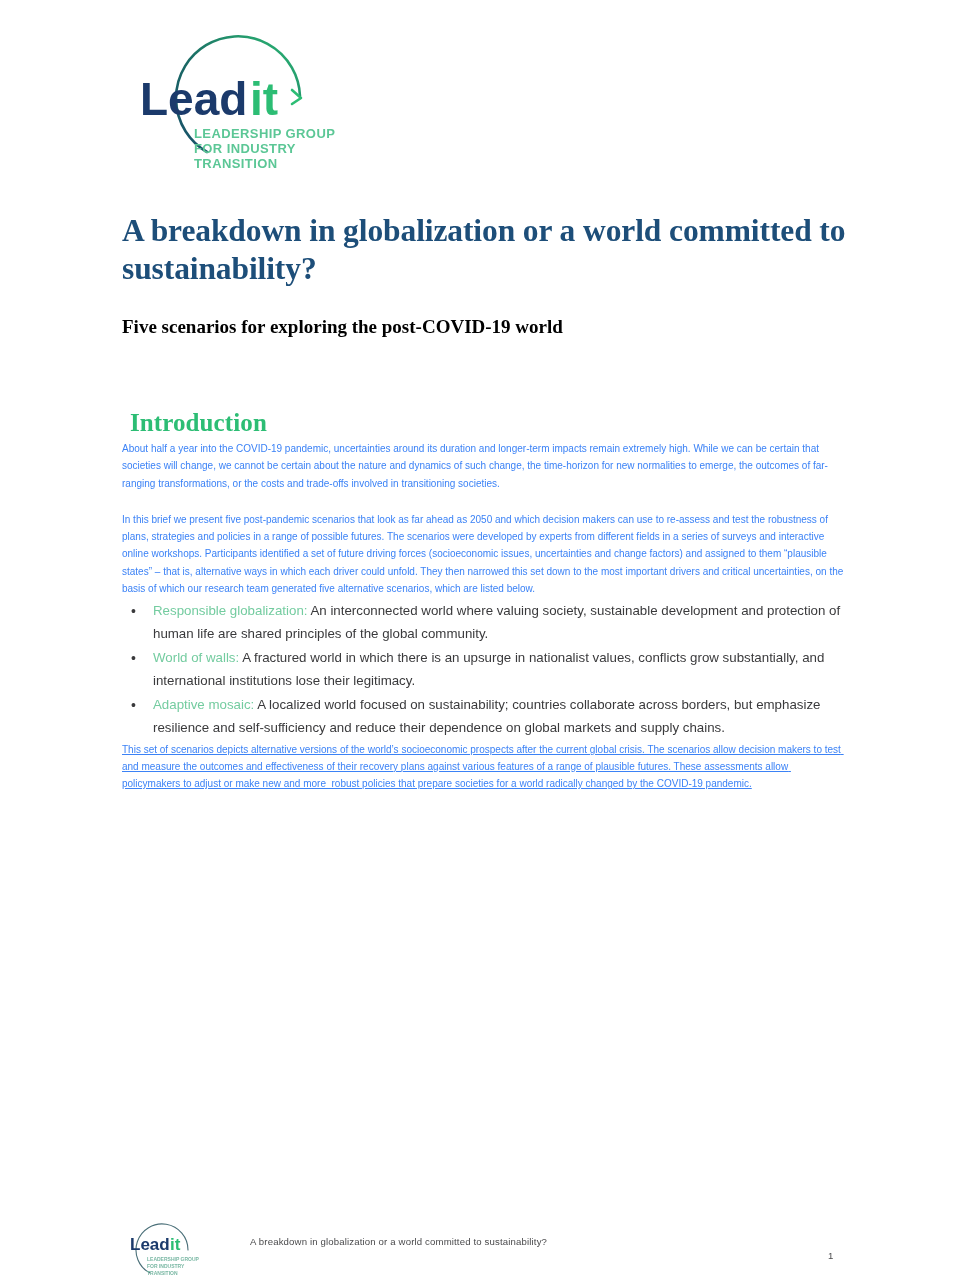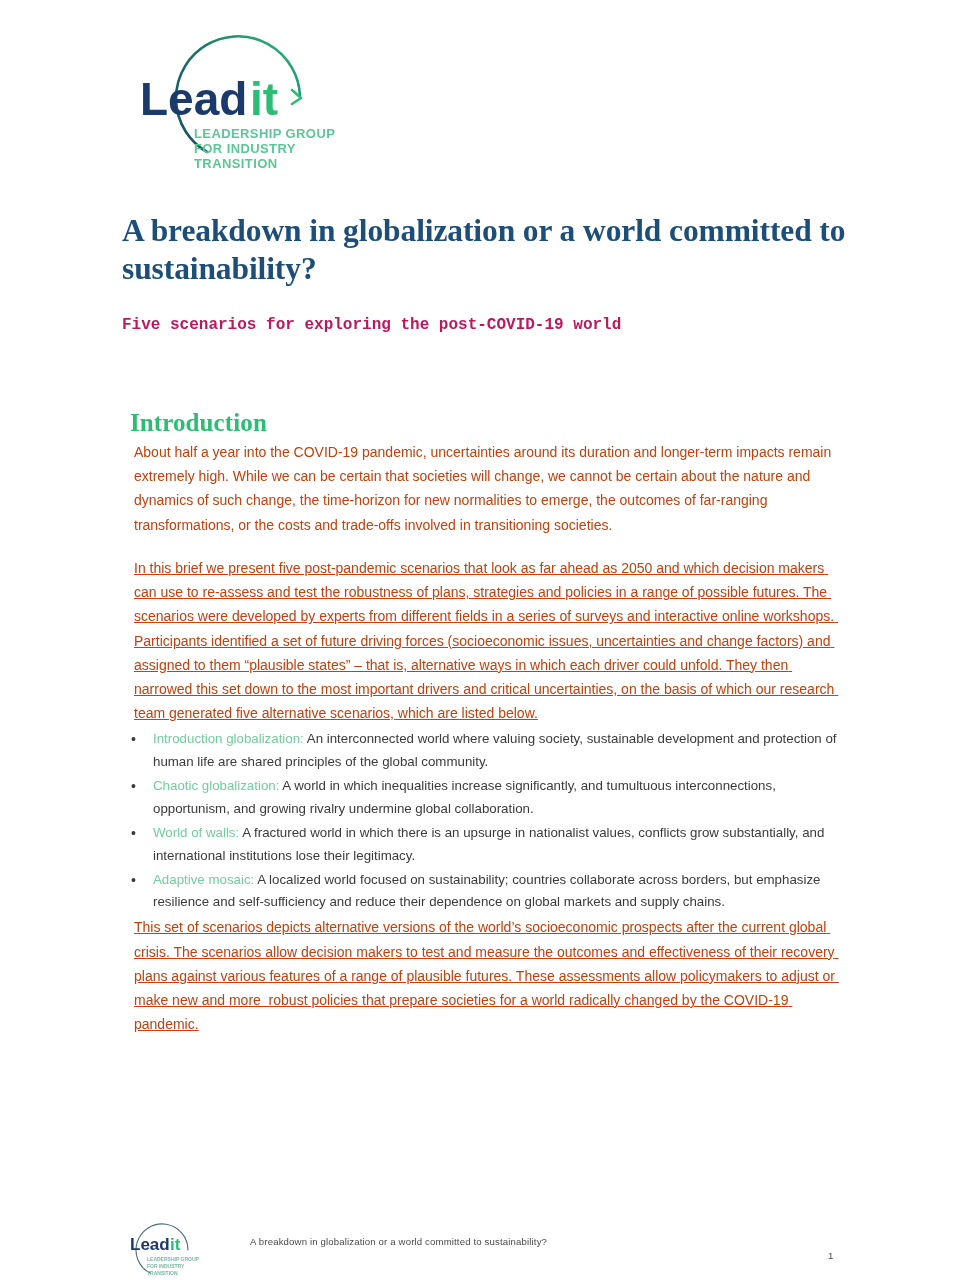--- a/index.html
+++ b/index.html
@@ -44,25 +44,25 @@
   .doc-title {
     font-family: "Liberation Serif", serif;
     font-weight: bold;
     font-size: 31.5px;
     line-height: 1.22;
     color: #1d4e79;
     margin: 0;
     letter-spacing: -0.1px;
   }
   .doc-subtitle {
-    font-family: Liberation Mono, monospace;
+    font-family: Liberation Serif, serif;
     font-weight: bold;
-    font-size: 16px;
+    font-size: 19px;
     line-height: 1.25;
-    color: #be185d;
+    color: #000000;
     margin: 26px 0 0 0;
   }
   .byline {
     font-family: "Liberation Sans", sans-serif;
     font-style: italic;
     font-weight: normal;
     font-size: 12.5px;
     color: #3b3b3d;
     margin: 22px 0 0 0;
     letter-spacing: 0.1px;
@@ -83,28 +83,28 @@
 
   .body-area {
     position: absolute;
     left: 122px;
     top: 440px;
     width: 722px;
   }
 
   p.body-text {
     font-family: "Liberation Sans", sans-serif;
-    font-size: 14px;
+    font-size: 10px;
     line-height: 1.73;
-    color: #c2410c;
-    margin: 0 0 19px 12px;
+    color: #3b82f6;
+    margin: 0 0 19px 0;
     text-align: left;
     white-space: pre-wrap;
   }
-  p.body-text.tight { margin-bottom: 0; text-decoration: underline; }
+  p.body-text.tight { margin-bottom: 0; }
 
   ul.scenario-list {
     list-style: none;
     margin: 3px 0 0 0;
     padding: 0;
   }
   ul.scenario-list li {
     position: relative;
     padding-left: 31px;
     font-family: "Liberation Sans", sans-serif;
@@ -203,24 +203,21 @@
   <h3 class="section-heading">Introduction</h3>
 
   <div class="body-area">
 
     <p class="body-text">About half a year into the COVID-19 pandemic, uncertainties around its duration and longer-term impacts remain extremely high. While we can be certain that societies will change, we cannot be certain about the nature and dynamics of such change, the time-horizon for new normalities to emerge, the outcomes of far-ranging transformations, or the costs and trade-offs involved in transitioning societies.</p>
 
     <p class="body-text tight">In this brief we present five post-pandemic scenarios that look as far ahead as 2050 and which decision makers can use to re-assess and test the robustness of plans, strategies and policies in a range of possible futures. The scenarios were developed by experts from different fields in a series of surveys and interactive online workshops. Participants identified a set of future driving forces (socioeconomic issues, uncertainties and change factors) and assigned to them “plausible states” – that is, alternative ways in which each driver could unfold. They then narrowed this set down to the most important drivers and critical uncertainties, on the basis of which our research team generated five alternative scenarios, which are listed below.</p>
 
     <ul class="scenario-list">
       <li>
-        <span class="scenario-name">Introduction globalization:</span><span class="scenario-desc"> An interconnected world where valuing society, sustainable development and protection of human life are shared principles of the global community.</span>
-      </li>
-      <li>
-        <span class="scenario-name">Chaotic globalization:</span><span class="scenario-desc"> A world in which inequalities increase significantly, and tumultuous interconnections, opportunism, and growing rivalry undermine global collaboration.</span>
+        <span class="scenario-name">Responsible globalization:</span><span class="scenario-desc"> An interconnected world where valuing society, sustainable development and protection of human life are shared principles of the global community.</span>
       </li>
       <li>
         <span class="scenario-name">World of walls:</span><span class="scenario-desc"> A fractured world in which there is an upsurge in nationalist values, conflicts grow substantially, and international institutions lose their legitimacy.</span>
       </li>
       <li>
         <span class="scenario-name">Adaptive mosaic:</span><span class="scenario-desc"> A localized world focused on sustainability; countries collaborate across borders, but emphasize resilience and self-sufficiency and reduce their dependence on global markets and supply chains.</span>
       </li>
     </ul>
 
     <p class="body-text closing-para">This set of scenarios depicts alternative versions of the world’s socioeconomic prospects after the current global crisis. The scenarios allow decision makers to test and measure the outcomes and effectiveness of their recovery plans against various features of a range of plausible futures. These assessments allow policymakers to adjust or make new and more  robust policies that prepare societies for a world radically changed by the COVID-19 pandemic.</p>

